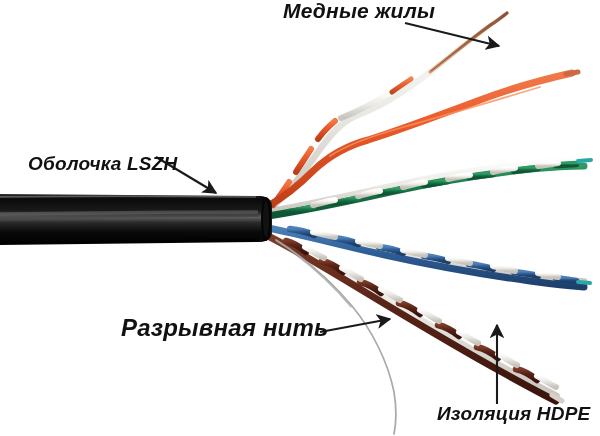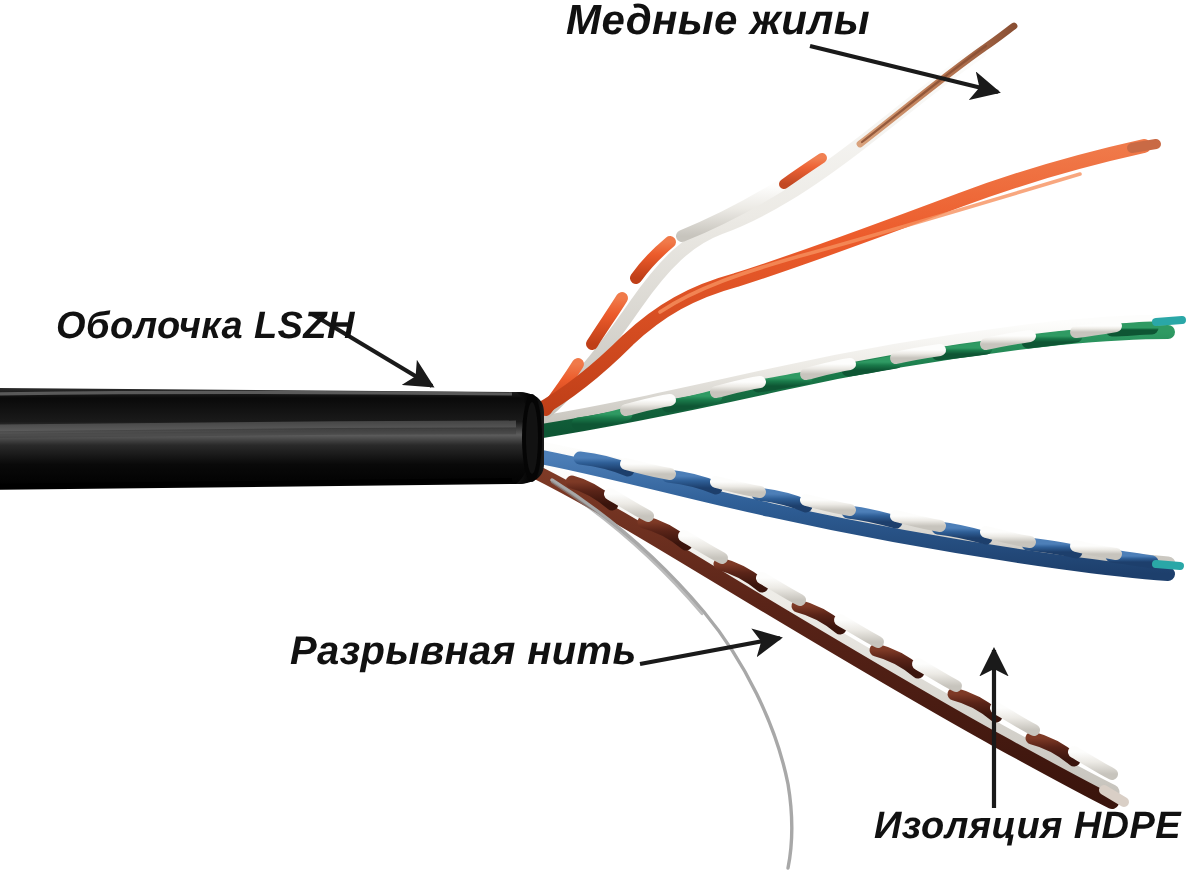--- a/index.html
+++ b/index.html
@@ -38,23 +38,23 @@
     top: 0px;
     font-size: 21px;
   }
   #label-lszh-jacket {
     left: 28px;
     top: 134px;
     font-size: 19px;
     margin-top: 20px;
   }
   #label-ripcord {
-    left: 145px;
+    left: 121px;
     top: 316px;
-    font-size: 20px;
+    font-size: 24px;
   }
   #label-hdpe-insulation {
     left: 437px;
     top: 404px;
     font-size: 19px;
     font-style: italic;
   }
 </style>
 </head>
 <body>

